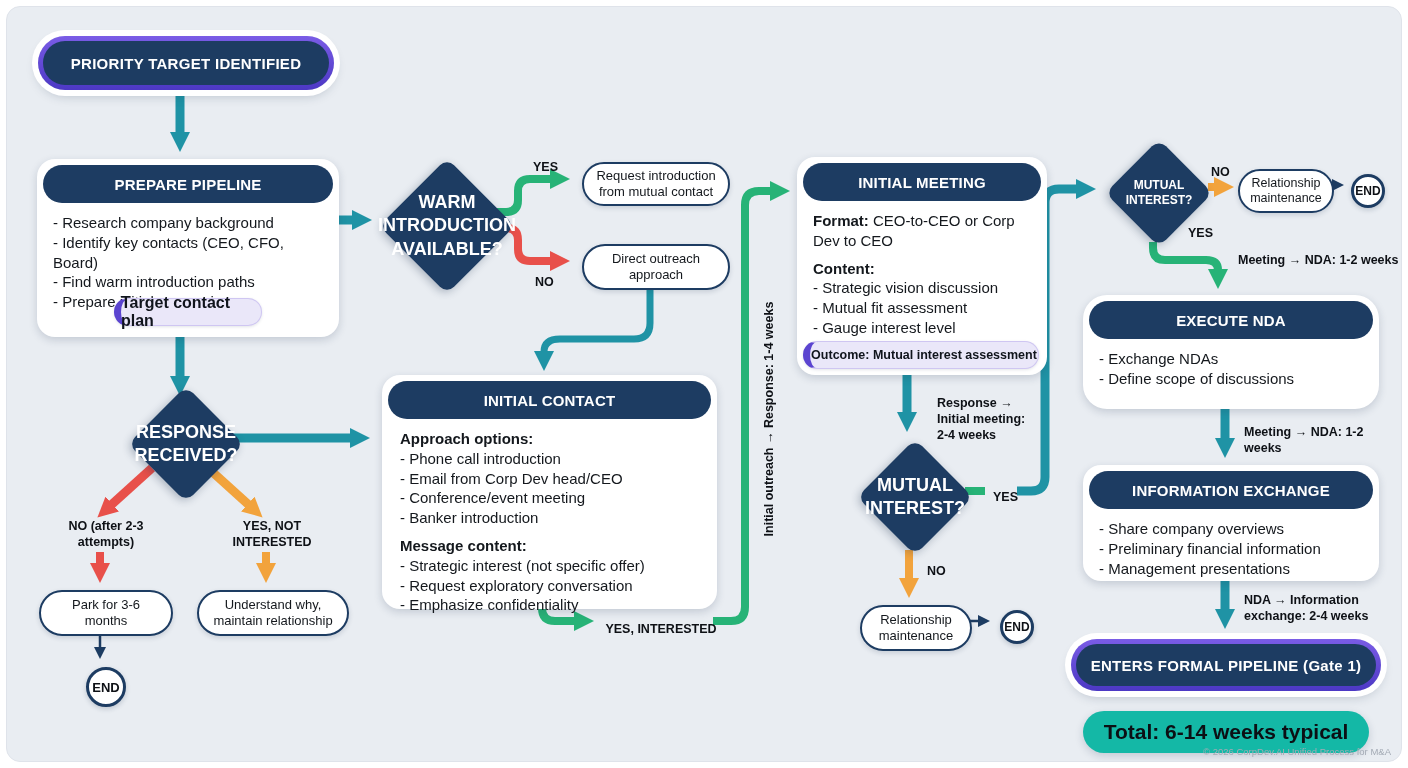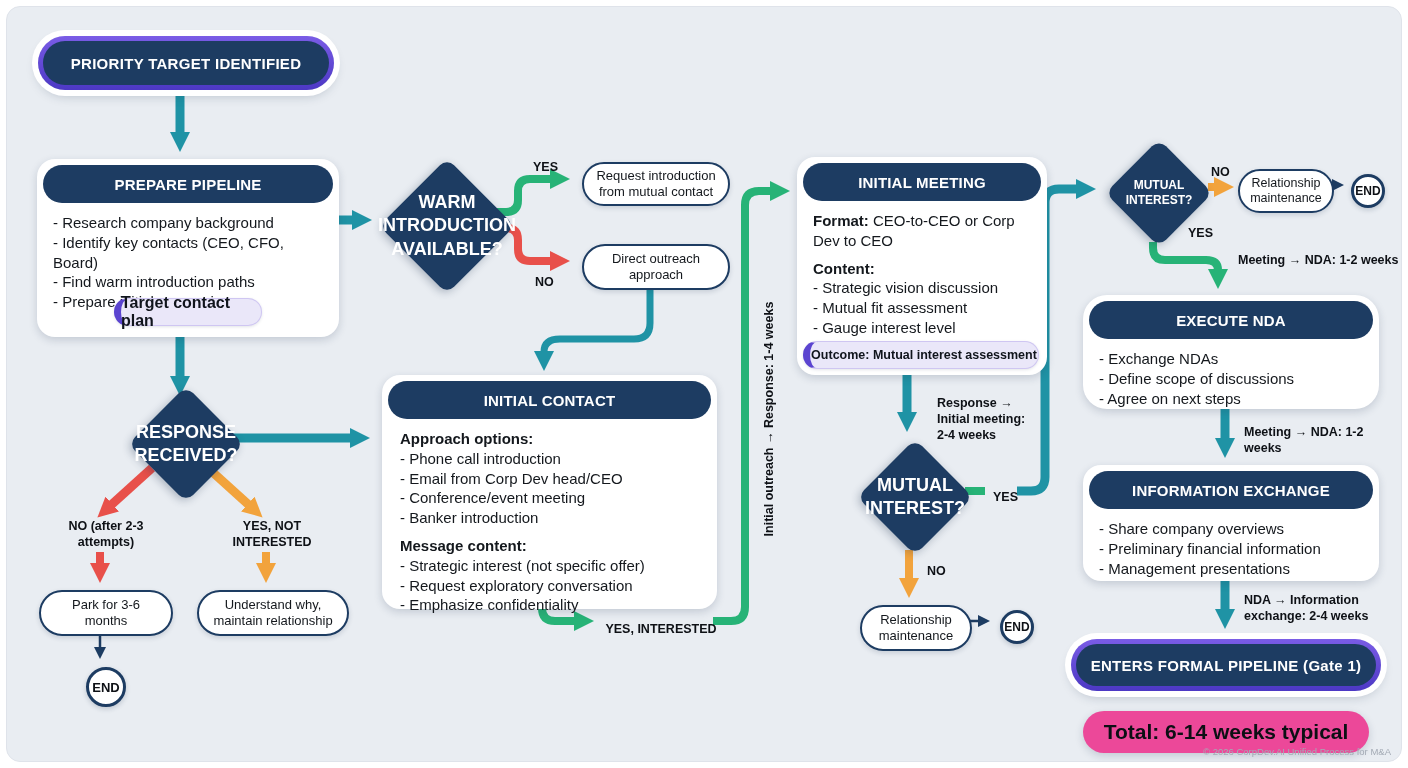--- a/index.html
+++ b/index.html
@@ -77,21 +77,21 @@
     border-radius:999px; padding:5px;
     box-shadow:0 0 0 6px #fff, 0 5px 12px rgba(25,45,75,.28); z-index:2;
   }
   .gate-inner {
     background:#1d3c62; border-radius:999px; width:100%; height:100%;
     display:flex; align-items:center; justify-content:center;
     color:#fff; font-weight:bold; font-size:15px; letter-spacing:.3px;
   }
 
   .total {
-    position:absolute; background:#ec4899; border-radius:24px;
+    position:absolute; background:#14b8a6; border-radius:24px;
     display:flex; align-items:center; justify-content:center;
     font-size:21px; font-weight:bold; color:#0c0f14;
     box-shadow:0 3px 9px rgba(25,45,75,.18); z-index:2;
   }
 
   .vlabel {
     transform:rotate(-90deg); transform-origin:center; text-align:center;
   }
 
   .footer {
@@ -244,21 +244,20 @@
 
   <div class="pill" style="left:1231px; top:162px; width:96px; height:44px; font-size:12.5px;">Relationship
 maintenance</div>
   <div class="end" style="left:1344px; top:167px; width:34px; height:34px; font-size:12px;">END</div>
 
   <div class="card" style="left:1076px; top:288px; width:296px; height:114px;border-radius:24px;">
     <div class="card-header">EXECUTE NDA</div>
     <div class="body" style="left:16px; top:54px; right:8px;">
       <div class="row">- Exchange NDAs</div>
       <div class="row">- Define scope of discussions</div>
-      <div class="row">- Agree on next steps</div>
     </div>
   </div>
   <div class="flow-label" style="left:1237px; top:417px;">Meeting → NDA: 1-2 weeks</div>
 
   <div class="card" style="left:1076px; top:458px; width:296px; height:116px;">
     <div class="card-header">INFORMATION EXCHANGE</div>
     <div class="body" style="left:16px; top:54px; right:8px;">
       <div class="row">- Share company overviews</div>
       <div class="row">- Preliminary financial information</div>
       <div class="row">- Management presentations</div>

